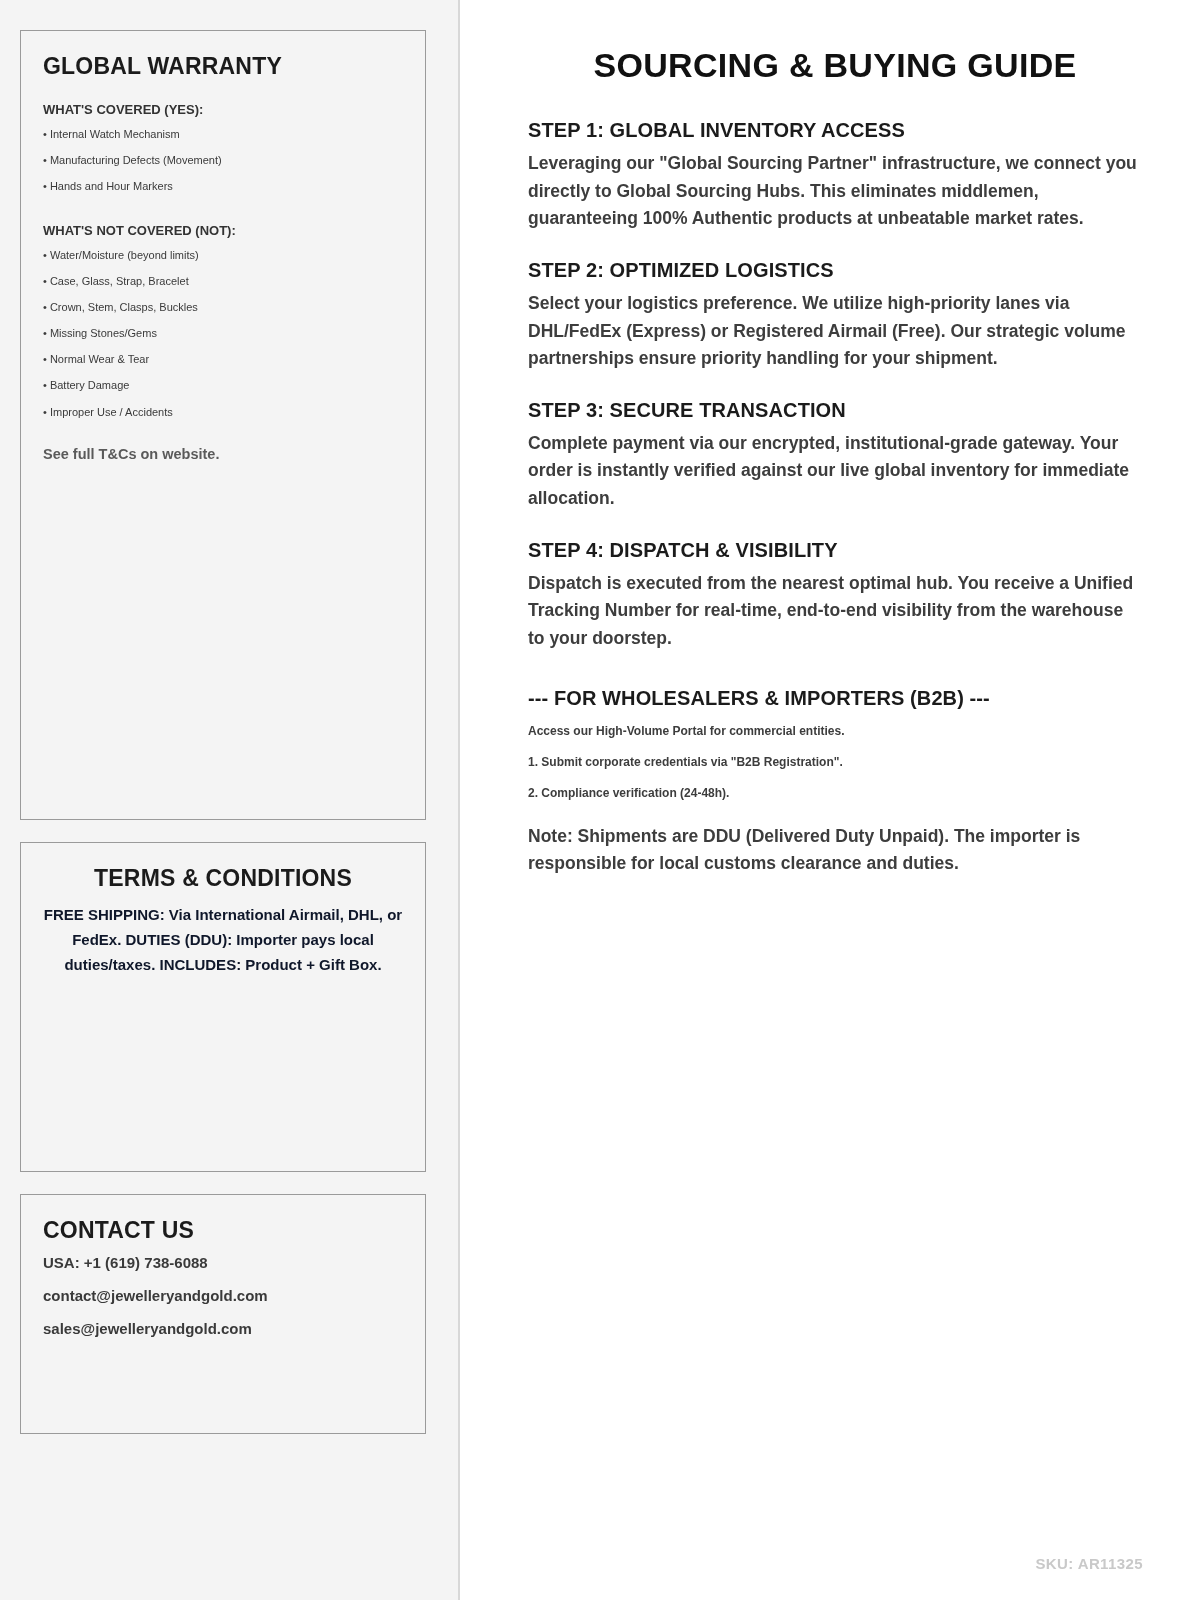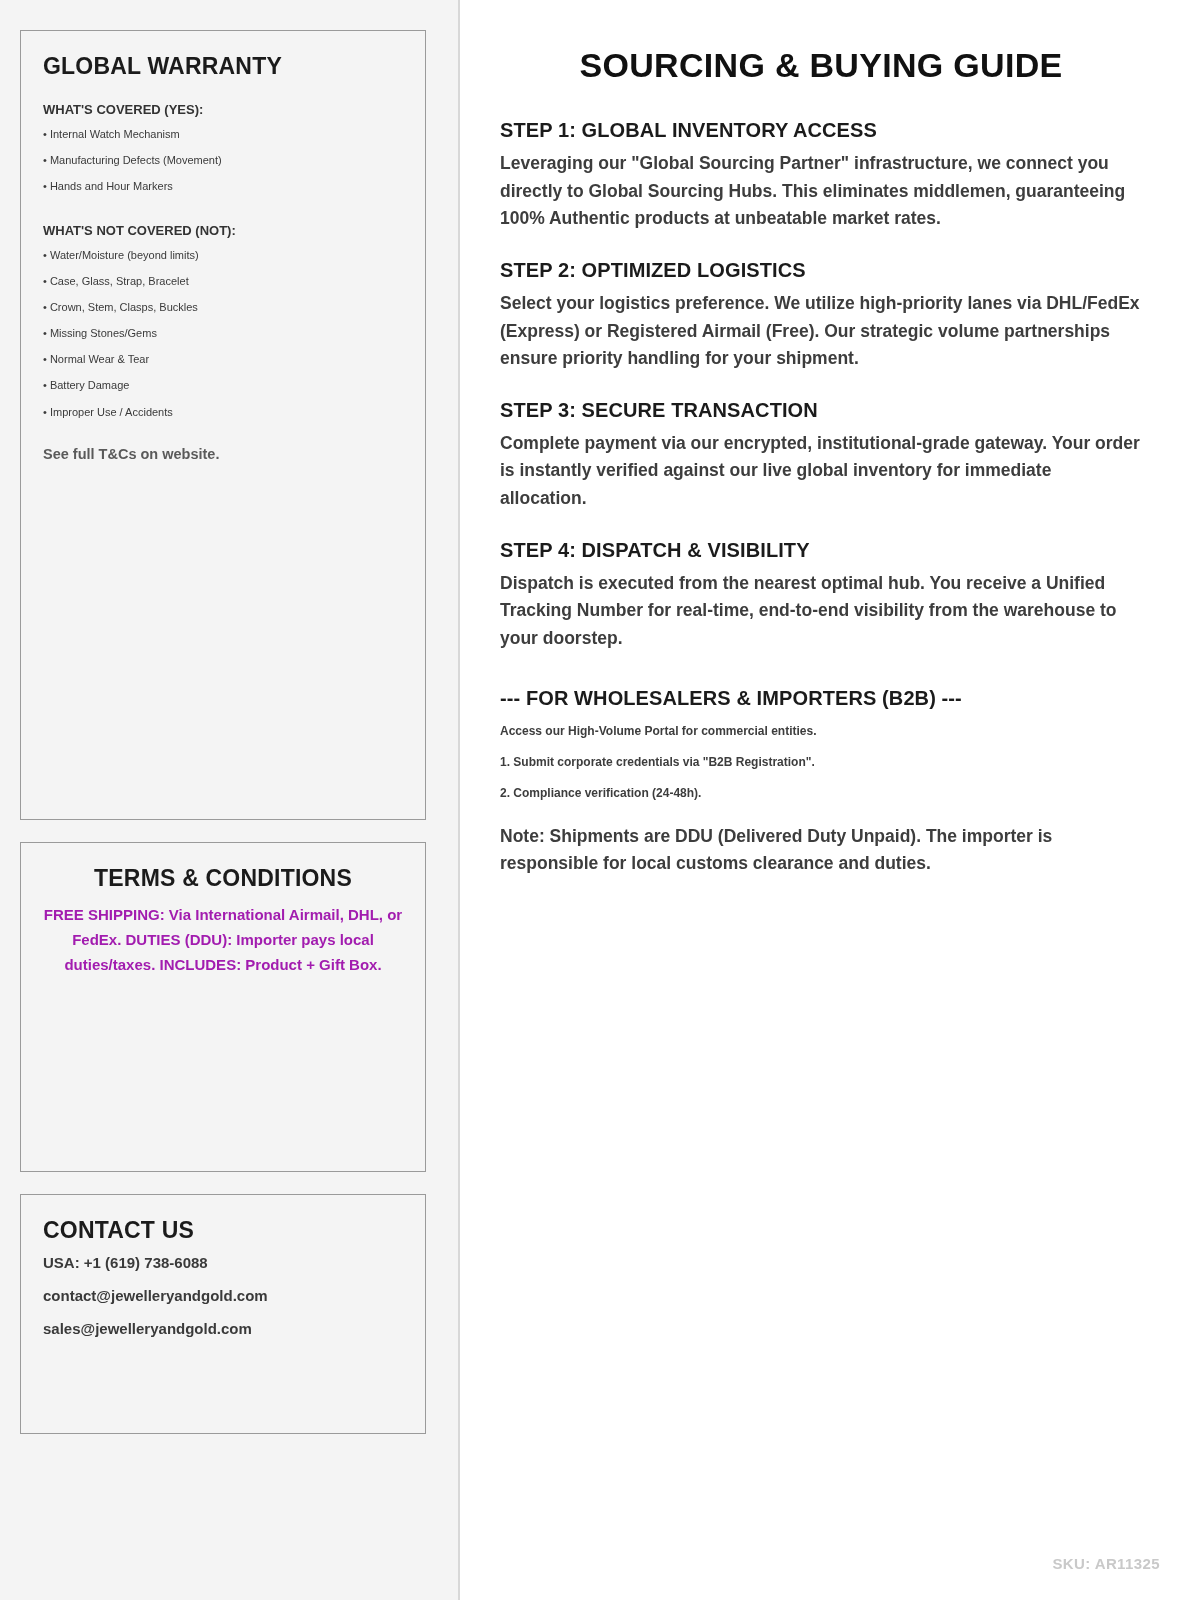--- a/index.html
+++ b/index.html
@@ -58,34 +58,34 @@
   }
   .note {
     font-size: 14.5px;
     font-weight: 700;
     color: #5a5a5a;
     margin-top: 26px;
   }
   .body-text {
     font-size: 15px;
     font-weight: 700;
-    color: #a21caf;
+    color: #0f172a;
     line-height: 1.68;
   }
   .contact-line {
     font-size: 15px;
     font-weight: 700;
     color: #3a3a3a;
     margin-bottom: 16px;
   }
 
   
   .right-col {
     flex: 1;
-    padding: 46px 58px 0 40px;
+    padding: 46px 58px 0 68px;
     position: relative;
   }
   .guide-title {
     font-size: 34px;
     font-weight: 700;
     color: #111111;
     text-align: center;
     letter-spacing: 0.3px;
     margin-bottom: 34px;
   }
@@ -119,21 +119,21 @@
   }
   .b2b-note {
     font-size: 17.5px;
     font-weight: 700;
     color: #3d3d3d;
     line-height: 1.58;
     margin-top: 20px;
   }
   .sku {
     position: absolute;
-    right: 40px;
+    right: 57px;
     bottom: 28px;
     font-size: 15px;
     font-weight: 700;
     color: #c9c9c9;
     letter-spacing: 0.4px;
   }
 </style>
 </head>
 <body>
 

